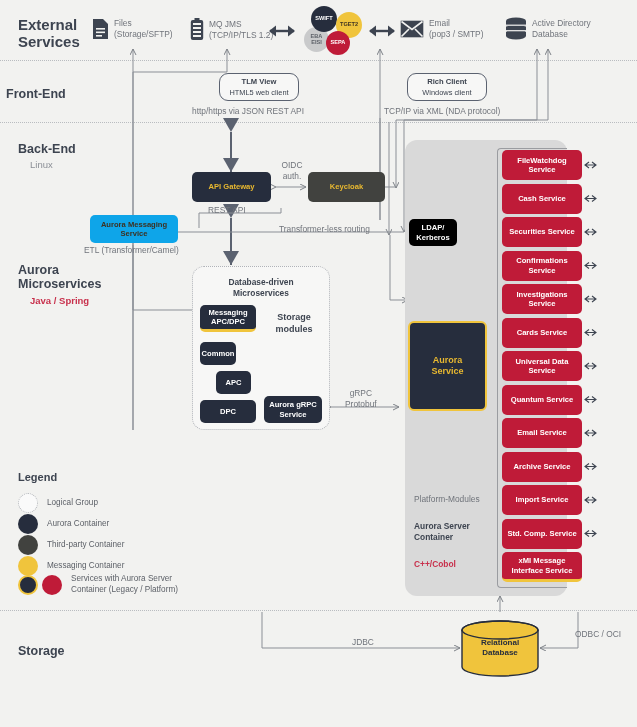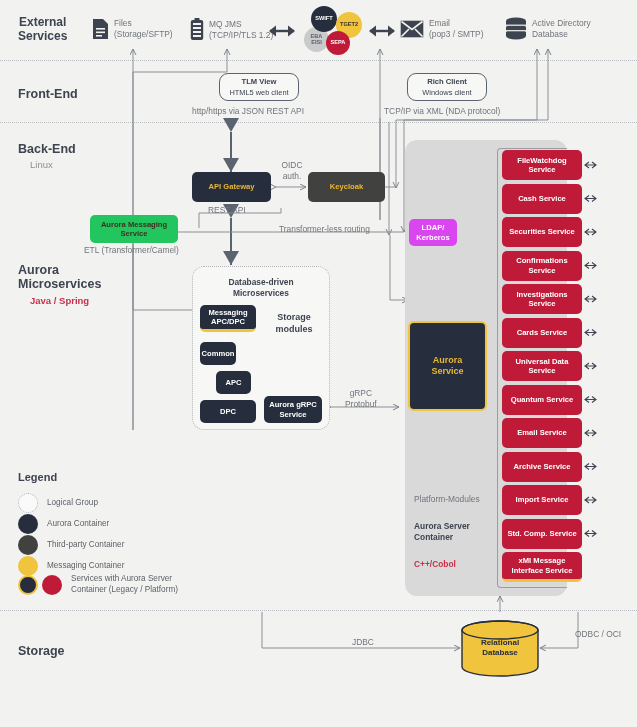--- a/index.html
+++ b/index.html
@@ -9,22 +9,22 @@
   .band-label{position:absolute;font-weight:bold;color:#3d4450;line-height:1.15;}
   .band-sub{position:absolute;color:#8b8f96;font-size:9.5px;padding-left:12px;}
   .band-sub.red{color:#c8304c;font-weight:bold;}
 
   .divider{position:absolute;left:0;width:637px;height:0;border-top:1.5px dotted #b9bcc0;}
 
   .node{position:absolute;box-sizing:border-box;display:flex;align-items:center;justify-content:center;text-align:center;border-radius:5px;font-size:7.6px;font-weight:bold;line-height:1.25;padding:2px;}
   .node.navy{background:#262d3d;color:#fff;}
   .node.navy.gold-text{color:#e8b830;}
   .node.grey{background:#41423f;color:#e8b830;}
-  .node.gold{background:#22c55e;color:#3d3222;}
-  .node.olive{background:#d946ef;color:#fff;}
+  .node.gold{background:#0ea5e9;color:#3d3222;}
+  .node.olive{background:#000000;color:#fff;}
   .node.red{background:#bf1b38;color:#fff;}
   .node.outline{background:#f7f7f6;border:1.2px solid #5b6270;color:#3d4450;border-radius:9px;font-weight:normal;}
   .node.outline b{display:block;font-size:7.6px;}
   .node.underline-gold{border-bottom:3px solid #f0c43c;}
   .node.aurora{background:#262d3d;color:#e8b830;border:2.5px solid #f0c43c;font-size:9px;border-radius:6px;}
 
   .grp{position:absolute;box-sizing:border-box;border:1.4px dotted #b0b3b8;border-radius:12px;background:#f7f7f6;}
   .grp-title{position:absolute;text-align:center;font-size:8.4px;font-weight:bold;color:#3d4450;line-height:1.3;}
 
   .platform{position:absolute;background:#d9d9d9;border-radius:12px;}
@@ -52,25 +52,25 @@
 </style>
 </head>
 <body>
 
 <div id="stage">
 
   <div class="divider" style="top:60px;"></div>
   <div class="divider" style="top:122px;"></div>
   <div class="divider" style="top:610px;"></div>
 
-  <div class="band-label" style="left:18px;top:16px;font-size:12px;text-align:center;">
+  <div class="band-label" style="left:18px;top:16px;font-size:15px;">
     <div>External</div>
     <div>Services</div>
   </div>
-  <div class="band-label" style="left:18px;top:87px;font-size:12.5px;">Front-End</div>
+  <div class="band-label" style="left:6px;top:87px;font-size:12.5px;">Front-End</div>
   <div class="band-label" style="left:18px;top:142px;font-size:12.5px;">Back-End</div>
   <div class="band-sub" style="left:18px;top:159px;">Linux</div>
   <div class="band-label" style="left:18px;top:263px;font-size:12.5px;">
     <div>Aurora</div>
     <div>Microservices</div>
   </div>
   <div class="band-sub red" style="left:18px;top:295px;">Java / Spring</div>
   <div class="band-label" style="left:18px;top:644px;font-size:12.5px;">Storage</div>
 
   <svg class="wires">

